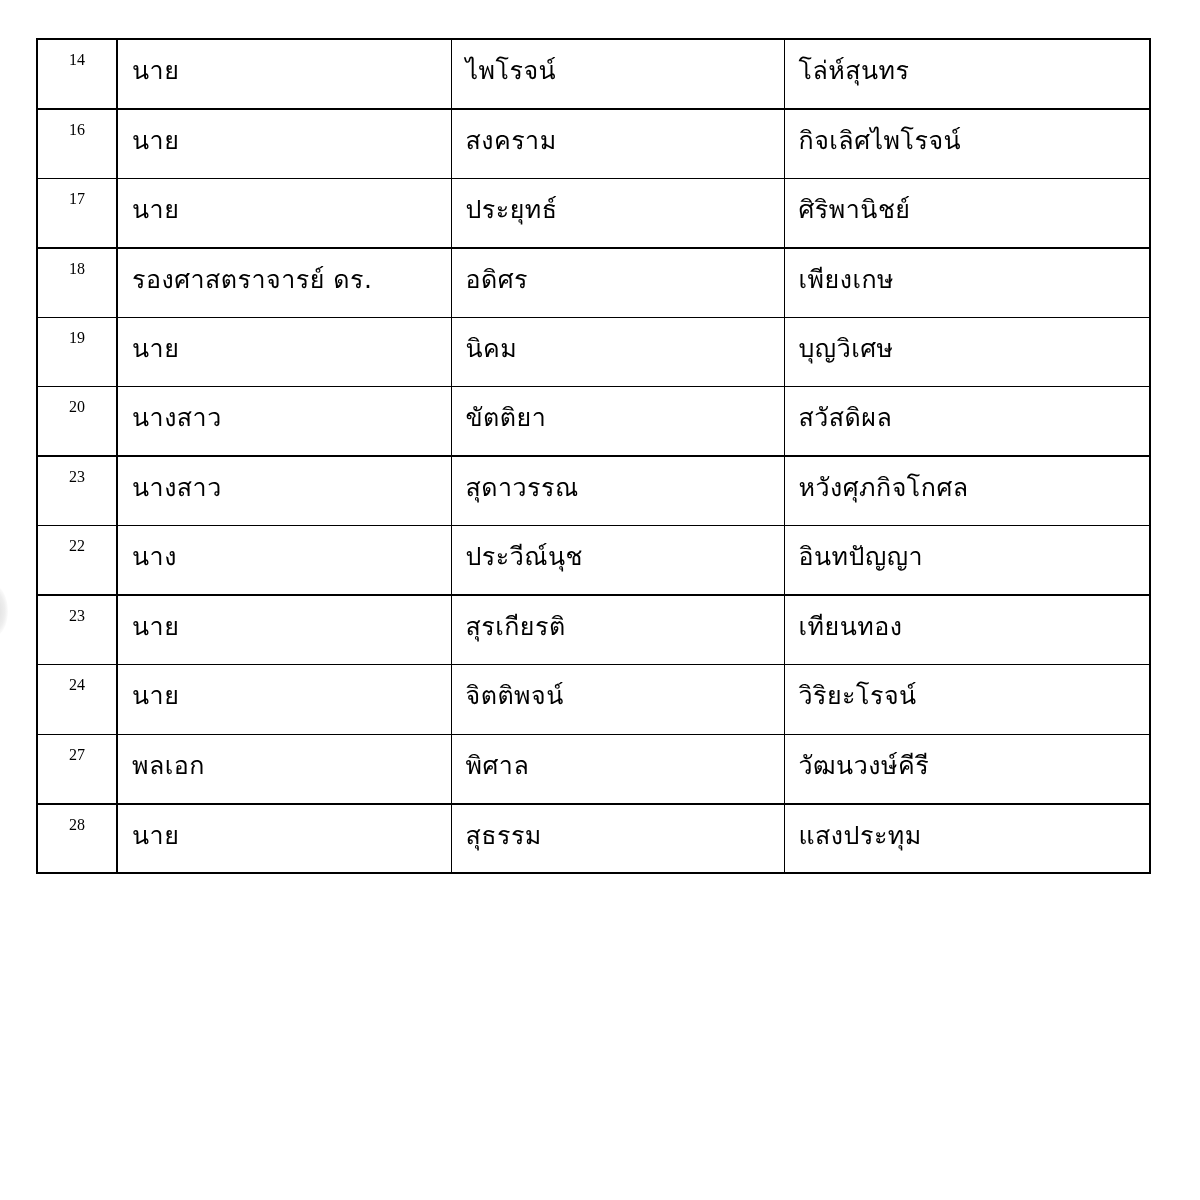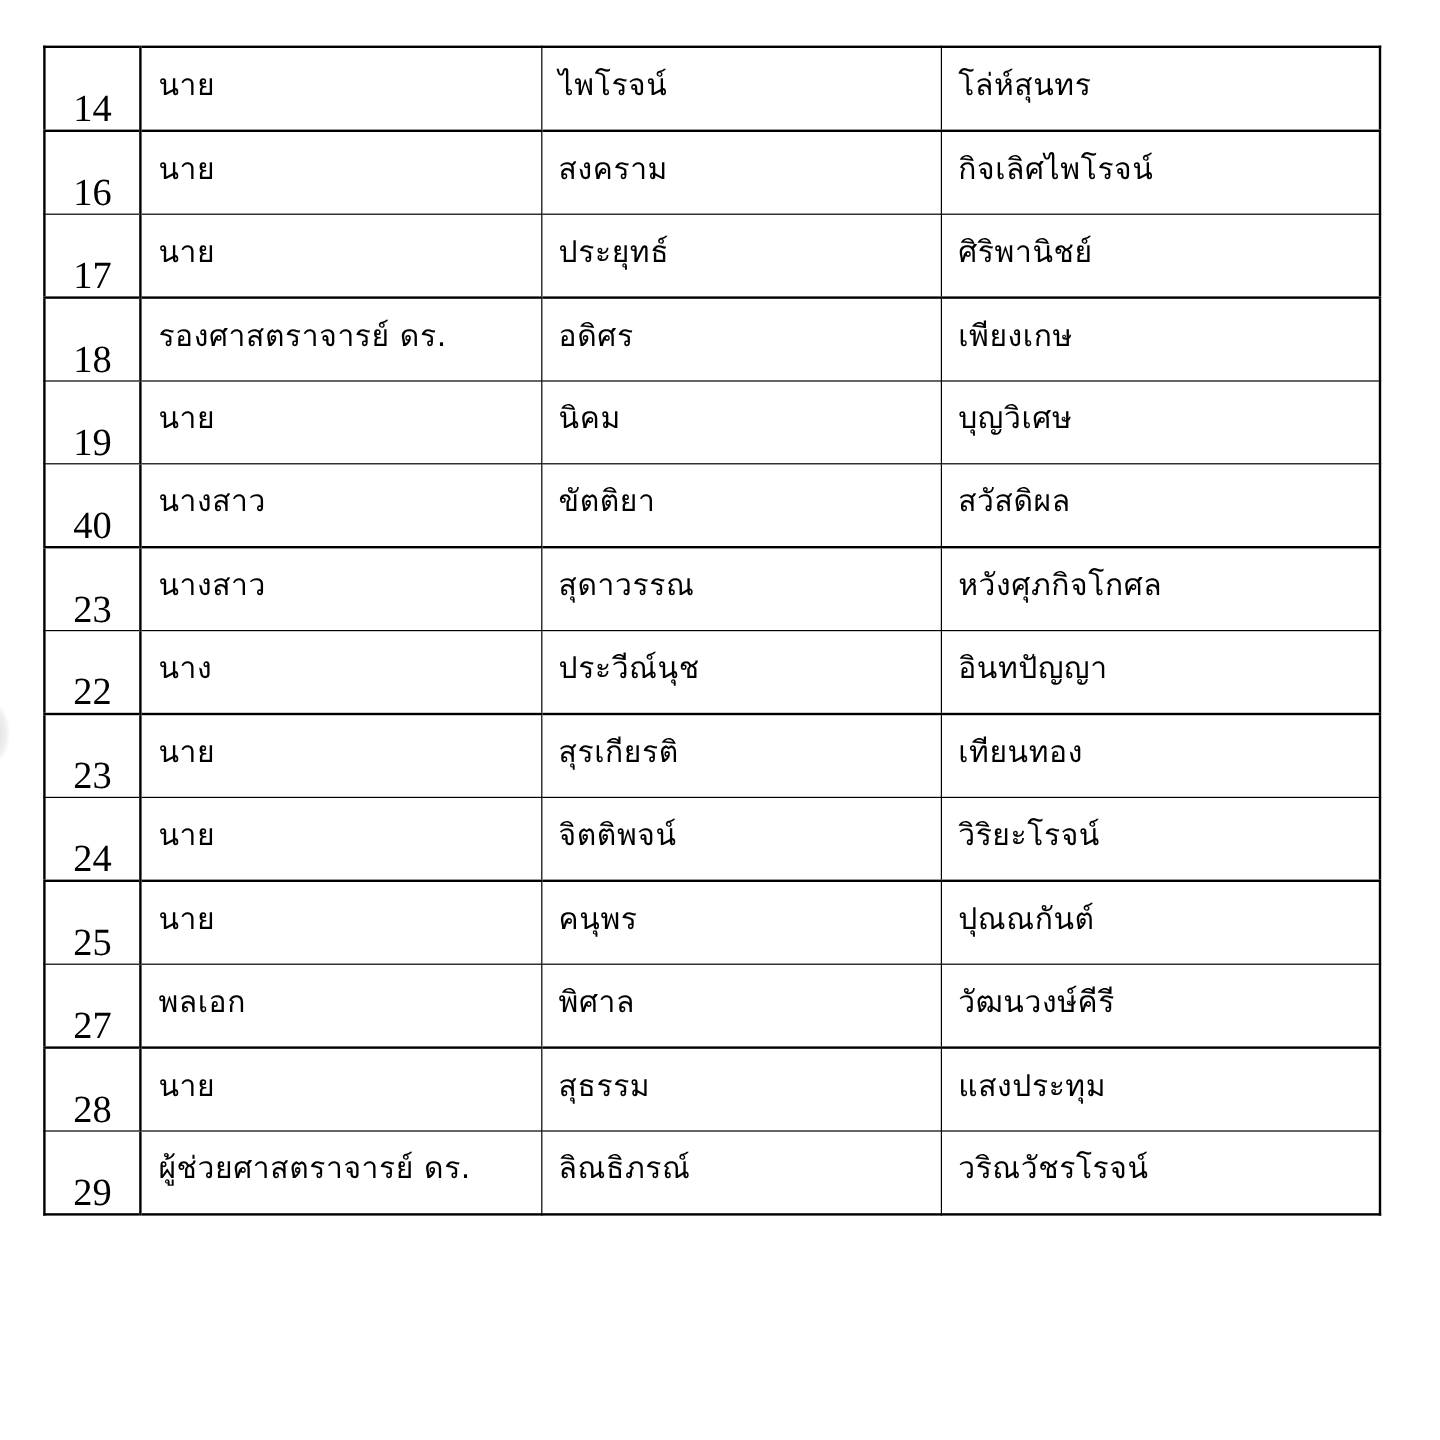--- a/index.html
+++ b/index.html
@@ -46,22 +46,22 @@
       vertical-align: top;
       padding-top: 18px;
       box-sizing: border-box;
       white-space: nowrap;
       overflow: hidden;
     }
     table.roster td.no {
       text-align: center;
       padding-left: 0;
       font-family: "Liberation Serif", "DejaVu Serif", serif;
-      font-size: 32px;
-      padding-top: 34px;
+      font-size: 16px;
+      padding-top: 12px;
     }
     table.roster td.title,
     table.roster td.first,
     table.roster td.last {
       font-family: "DejaVu Sans", "Liberation Sans", sans-serif;
       font-size: 25px;
       letter-spacing: 0.5px;
       transform-origin: left center;
     }
     table.roster tr.thick-top td { border-top: 2.5px solid #000; }
@@ -104,21 +104,21 @@
       <td class="first">อดิศร</td>
       <td class="last">เพียงเกษ</td>
     </tr>
     <tr>
       <td class="no">19</td>
       <td class="title">นาย</td>
       <td class="first">นิคม</td>
       <td class="last">บุญวิเศษ</td>
     </tr>
     <tr>
-      <td class="no">40</td>
+      <td class="no">20</td>
       <td class="title">นางสาว</td>
       <td class="first">ขัตติยา</td>
       <td class="last">สวัสดิผล</td>
     </tr>
     <tr class="thick-top">
       <td class="no">23</td>
       <td class="title">นางสาว</td>
       <td class="first">สุดาวรรณ</td>
       <td class="last">หวังศุภกิจโกศล</td>
     </tr>
@@ -133,38 +133,26 @@
       <td class="title">นาย</td>
       <td class="first">สุรเกียรติ</td>
       <td class="last">เทียนทอง</td>
     </tr>
     <tr>
       <td class="no">24</td>
       <td class="title">นาย</td>
       <td class="first">จิตติพจน์</td>
       <td class="last">วิริยะโรจน์</td>
     </tr>
-    <tr class="thick-top">
-      <td class="no">25</td>
-      <td class="title">นาย</td>
-      <td class="first">คนุพร</td>
-      <td class="last">ปุณณกันต์</td>
-    </tr>
     <tr>
       <td class="no">27</td>
       <td class="title">พลเอก</td>
       <td class="first">พิศาล</td>
       <td class="last">วัฒนวงษ์คีรี</td>
     </tr>
     <tr class="thick-top">
       <td class="no">28</td>
       <td class="title">นาย</td>
       <td class="first">สุธรรม</td>
       <td class="last">แสงประทุม</td>
     </tr>
-    <tr>
-      <td class="no">29</td>
-      <td class="title">ผู้ช่วยศาสตราจารย์ ดร.</td>
-      <td class="first">ลิณธิภรณ์</td>
-      <td class="last">วริณวัชรโรจน์</td>
-    </tr>
   </tbody>
 </table>
 
 </body></html>

